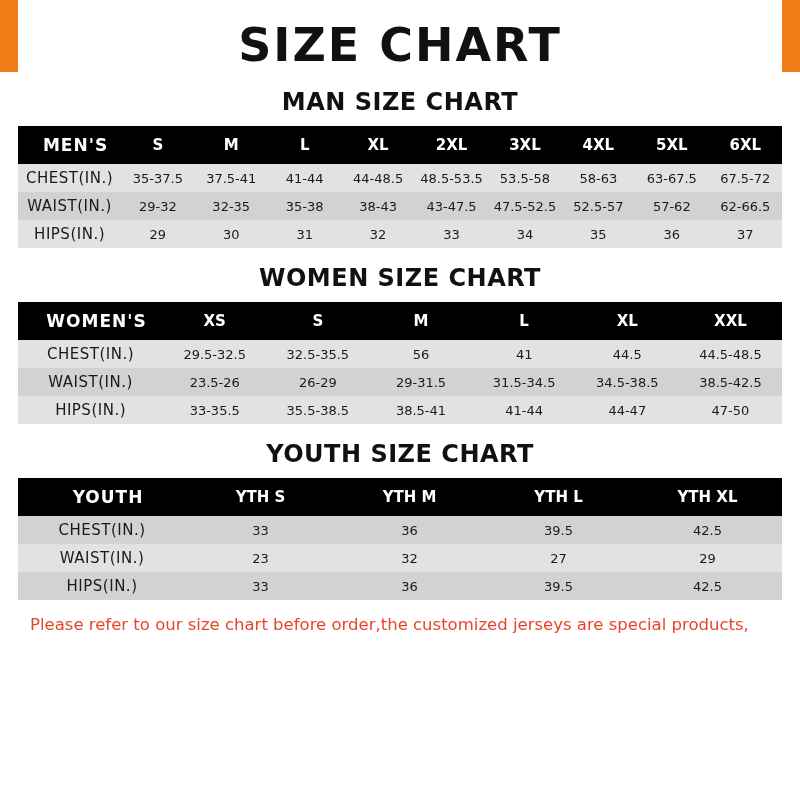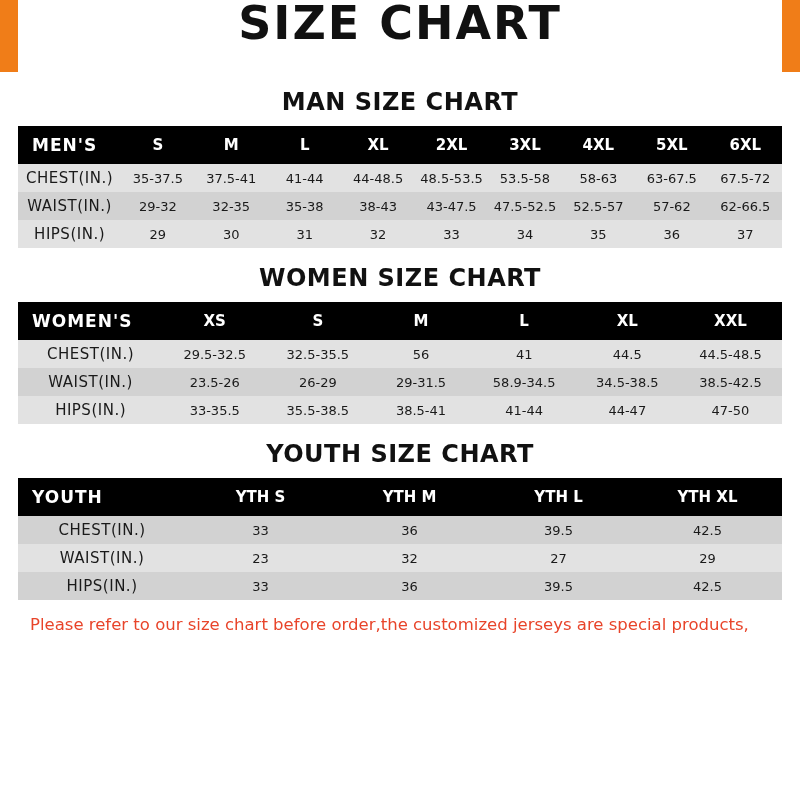--- a/index.html
+++ b/index.html
@@ -19,21 +19,21 @@
     height: 800px;
     background: #ffffff;
     box-sizing: border-box;
   }
   
   .header-band {
     position: relative;
     height: 72px;
     background: #f07d18;
     display: flex;
-    align-items: flex-start;
+    align-items: flex-end;
     justify-content: center;
   }
   .header-band .title {
     font-family: "DejaVu Sans", sans-serif;
     font-weight: bold;
     font-size: 46px;
     letter-spacing: 2px;
     color: #111111;
     line-height: 1;
     padding-bottom: 4px;
@@ -77,21 +77,21 @@
     font-family: "DejaVu Sans", sans-serif;
   }
   table.size-table thead th {
     background: #000000;
     color: #ffffff;
     font-weight: bold;
     font-size: 15px;
     padding: 9px 2px;
   }
   table.size-table thead th.rowhead {
-    text-align: left;
+    text-align: center;
     padding-left: 14px;
     font-size: 17px;
     letter-spacing: 1px;
   }
   table.size-table tbody tr.odd td {
     background: #e2e2e2;
   }
   table.size-table tbody tr.even td {
     background: #d2d2d2;
   }
@@ -228,21 +228,21 @@
           <td>56</td>
           <td>41</td>
           <td>44.5</td>
           <td>44.5-48.5</td>
         </tr>
         <tr class="even">
           <td class="rowhead">WAIST(IN.)</td>
           <td>23.5-26</td>
           <td>26-29</td>
           <td>29-31.5</td>
-          <td>58.9-34.5</td>
+          <td>31.5-34.5</td>
           <td>34.5-38.5</td>
           <td>38.5-42.5</td>
         </tr>
         <tr class="odd">
           <td class="rowhead">HIPS(IN.)</td>
           <td>33-35.5</td>
           <td>35.5-38.5</td>
           <td>38.5-41</td>
           <td>41-44</td>
           <td>44-47</td>

